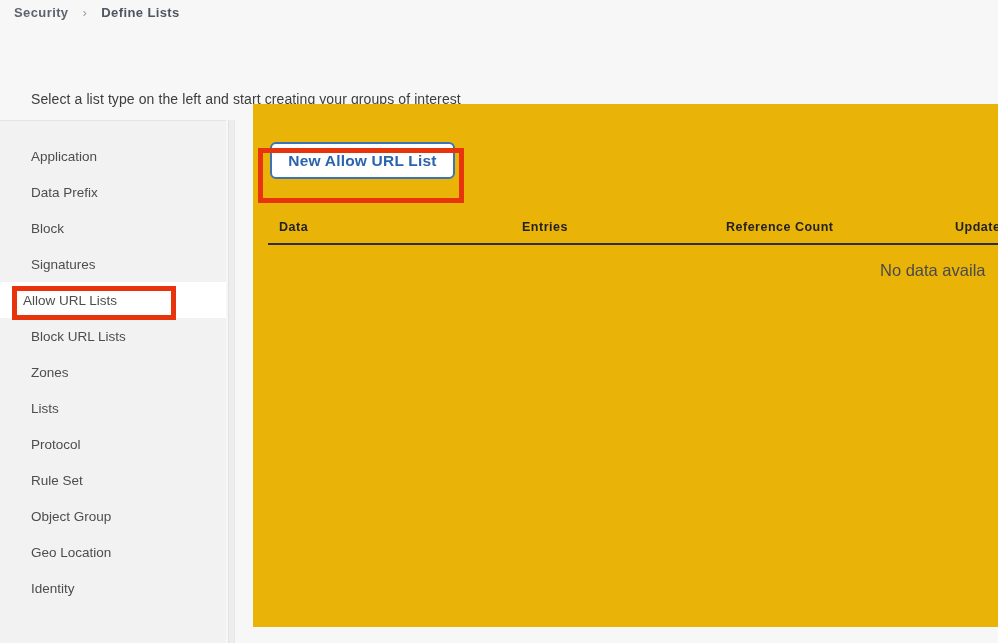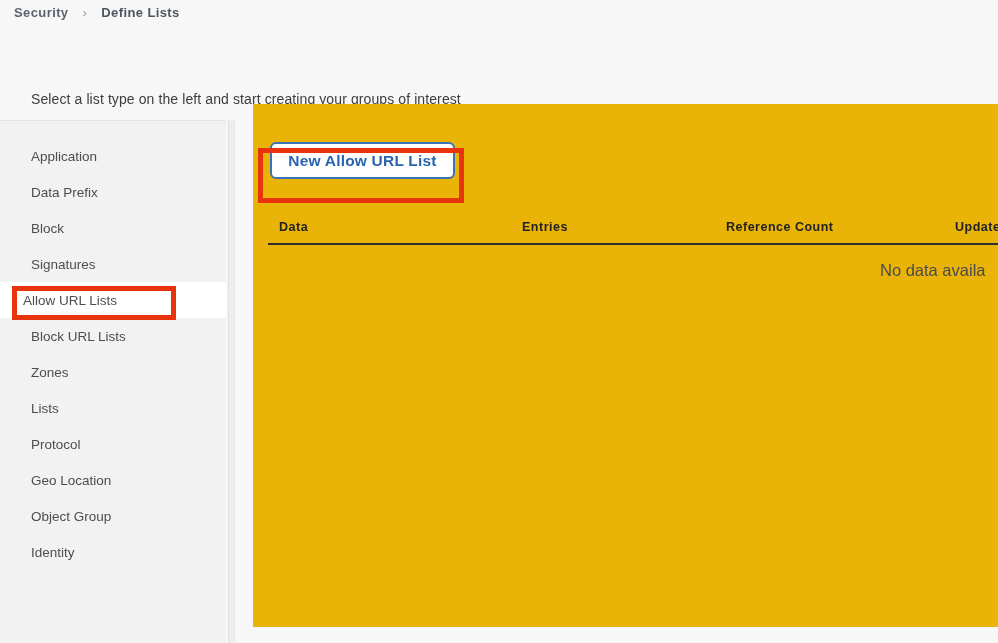--- a/index.html
+++ b/index.html
@@ -234,24 +234,27 @@
     <div class="sidebar-item">
       <span>Zones</span>
     </div>
     <div class="sidebar-item">
       <span>Lists</span>
     </div>
     <div class="sidebar-item">
       <span>Protocol</span>
     </div>
     <div class="sidebar-item">
+      <span>Rule Set</span>
+    </div>
+    <div class="sidebar-item">
+      <span>Object Group</span>
+    </div>
+    <div class="sidebar-item">
       <span>Geo Location</span>
-    </div>
-    <div class="sidebar-item">
-      <span>Object Group</span>
     </div>
     <div class="sidebar-item">
       <span>Identity</span>
     </div>
   </div>
 </div>
 
 <div class="sidebar-scroll-track">
   <div class="sidebar-scroll-thumb"></div>
 </div>

